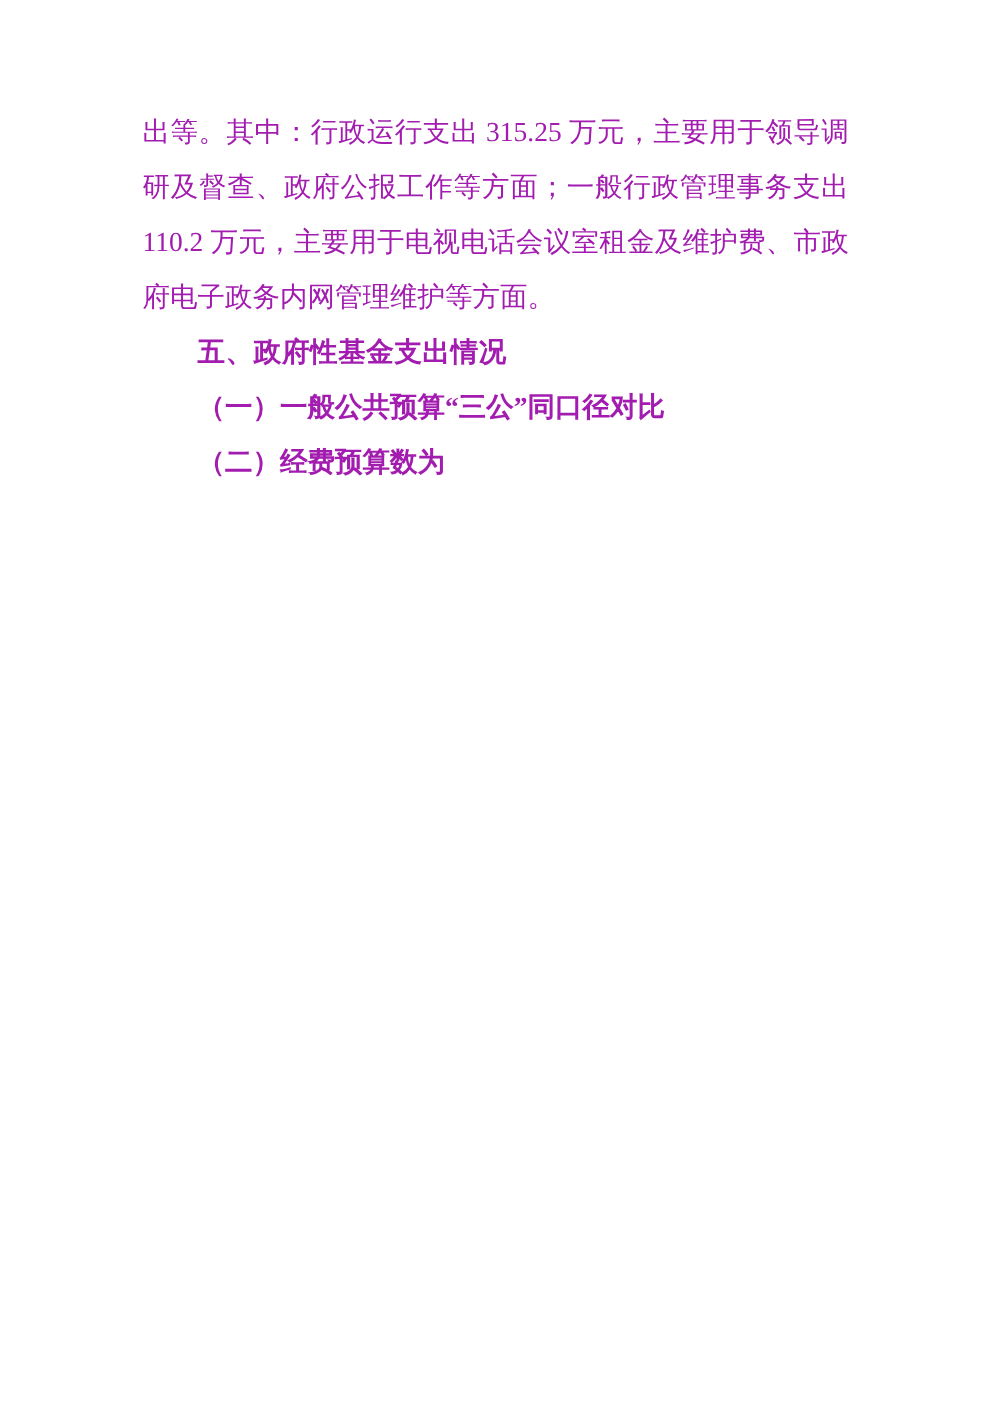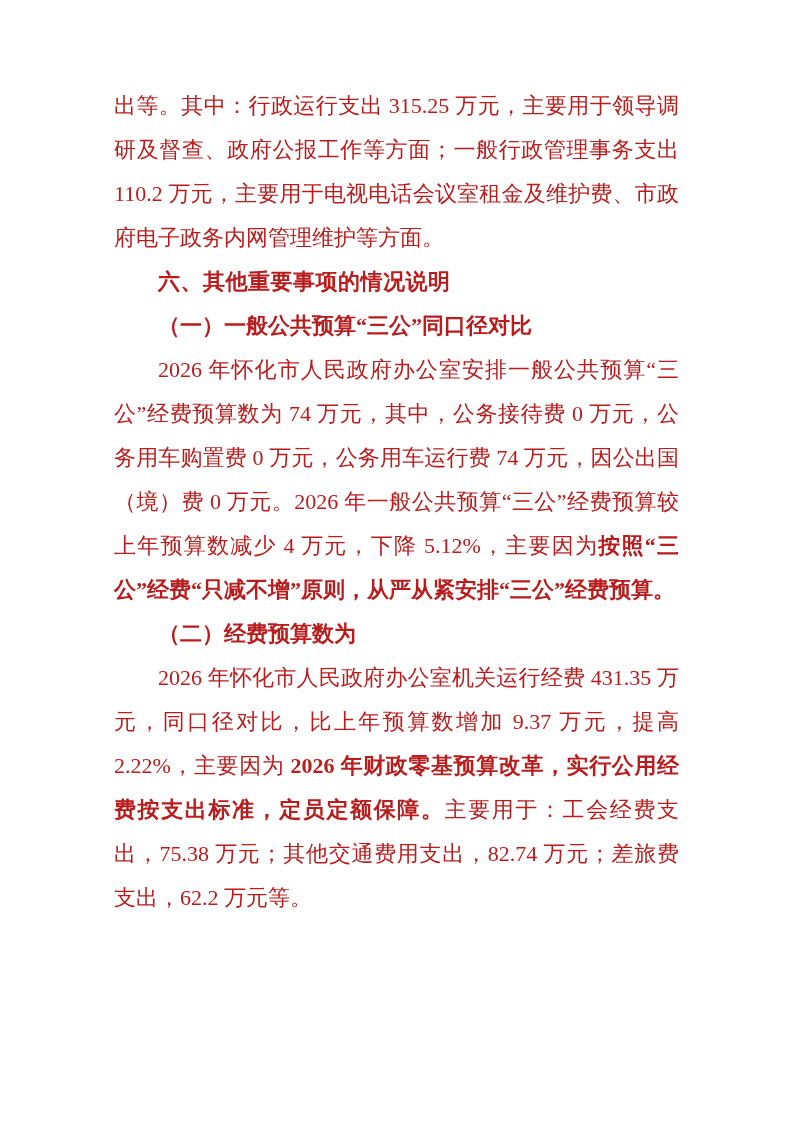--- a/index.html
+++ b/index.html
@@ -8,21 +8,21 @@
     padding: 0;
     background: #ffffff;
   }
   .page {
     position: relative;
     width: 793px;
     height: 1122px;
     background: #ffffff;
     box-sizing: border-box;
     padding: 84px 114px 0 114px;
-    color: #b91c1c;
+    color: #a21caf;
     font-family: "Liberation Serif", "DejaVu Serif", serif;
     font-size: 22px;
     line-height: 44px;
     text-align: justify;
     overflow: hidden;
   }
   .block {
     margin: 0;
     padding: 0;
   }
@@ -42,19 +42,17 @@
   .run-regular {
     font-weight: normal;
   }
 </style>
 </head>
 <body>
 
 <div class="page">
   <div>
       <p class="block body"><span class="run-regular">出等。其中：行政运行支出 315.25 万元，主要用于领导调研及督查、政府公报工作等方面；一般行政管理事务支出 110.2 万元，主要用于电视电话会议室租金及维护费、市政府电子政务内网管理维护等方面。</span></p>
-      <p class="block heading-hei indent"><span class="run-bold">六、其他重要事项的情况说明</span></p>
+      <p class="block heading-hei indent"><span class="run-bold">五、政府性基金支出情况</span></p>
       <p class="block heading-kai indent"><span class="run-bold">（一）一般公共预算“三公”同口径对比</span></p>
-      <p class="block body indent"><span class="run-regular">2026 年怀化市人民政府办公室安排一般公共预算“三公”经费预算数为 74 万元，其中，公务接待费 0 万元，公务用车购置费 0 万元，公务用车运行费 74 万元，因公出国（境）费 0 万元。2026 年一般公共预算“三公”经费预算较上年预算数减少 4 万元，下降 5.12%，主要因为</span><span class="run-bold">按照“三公”经费“只减不增”原则，从严从紧安排“三公”经费预算。</span></p>
       <p class="block heading-kai indent"><span class="run-bold">（二）经费预算数为</span></p>
-      <p class="block body indent"><span class="run-regular">2026 年怀化市人民政府办公室机关运行经费 431.35 万元，同口径对比，比上年预算数增加 9.37 万元，提高 2.22%，主要因为 </span><span class="run-bold">2026 年财政零基预算改革，实行公用经费按支出标准，定员定额保障。</span><span class="run-regular">主要用于：工会经费支出，75.38 万元；其他交通费用支出，82.74 万元；差旅费支出，62.2 万元等。</span></p>
     </div>
 </div>
 
 </body></html>

